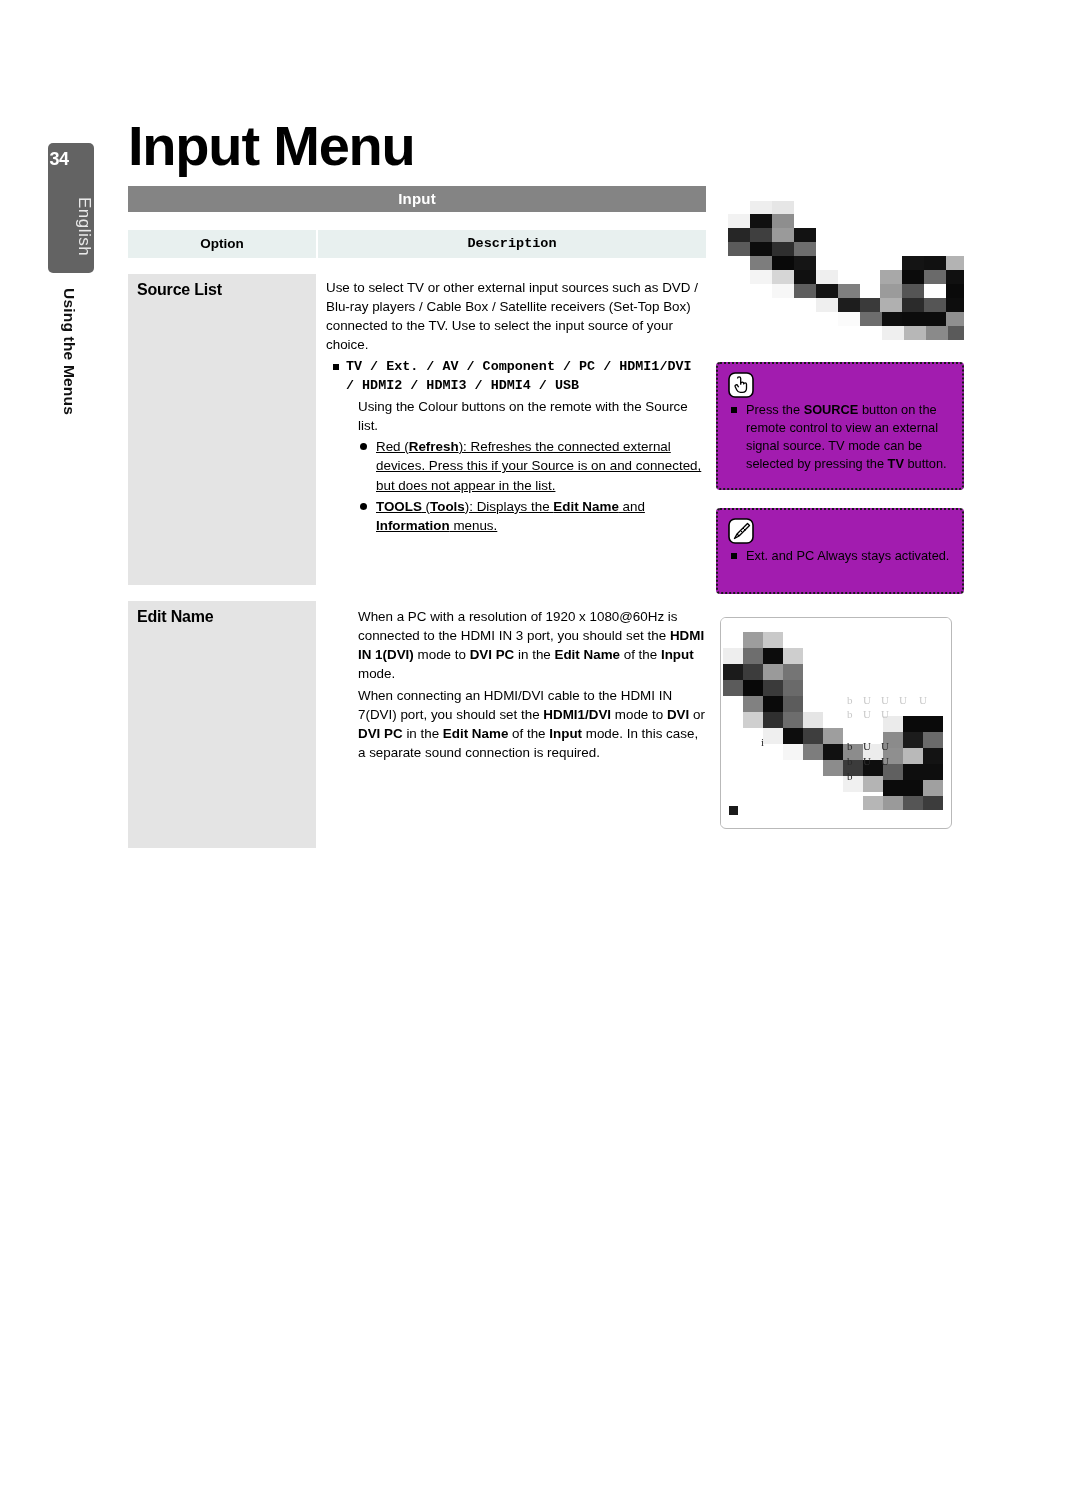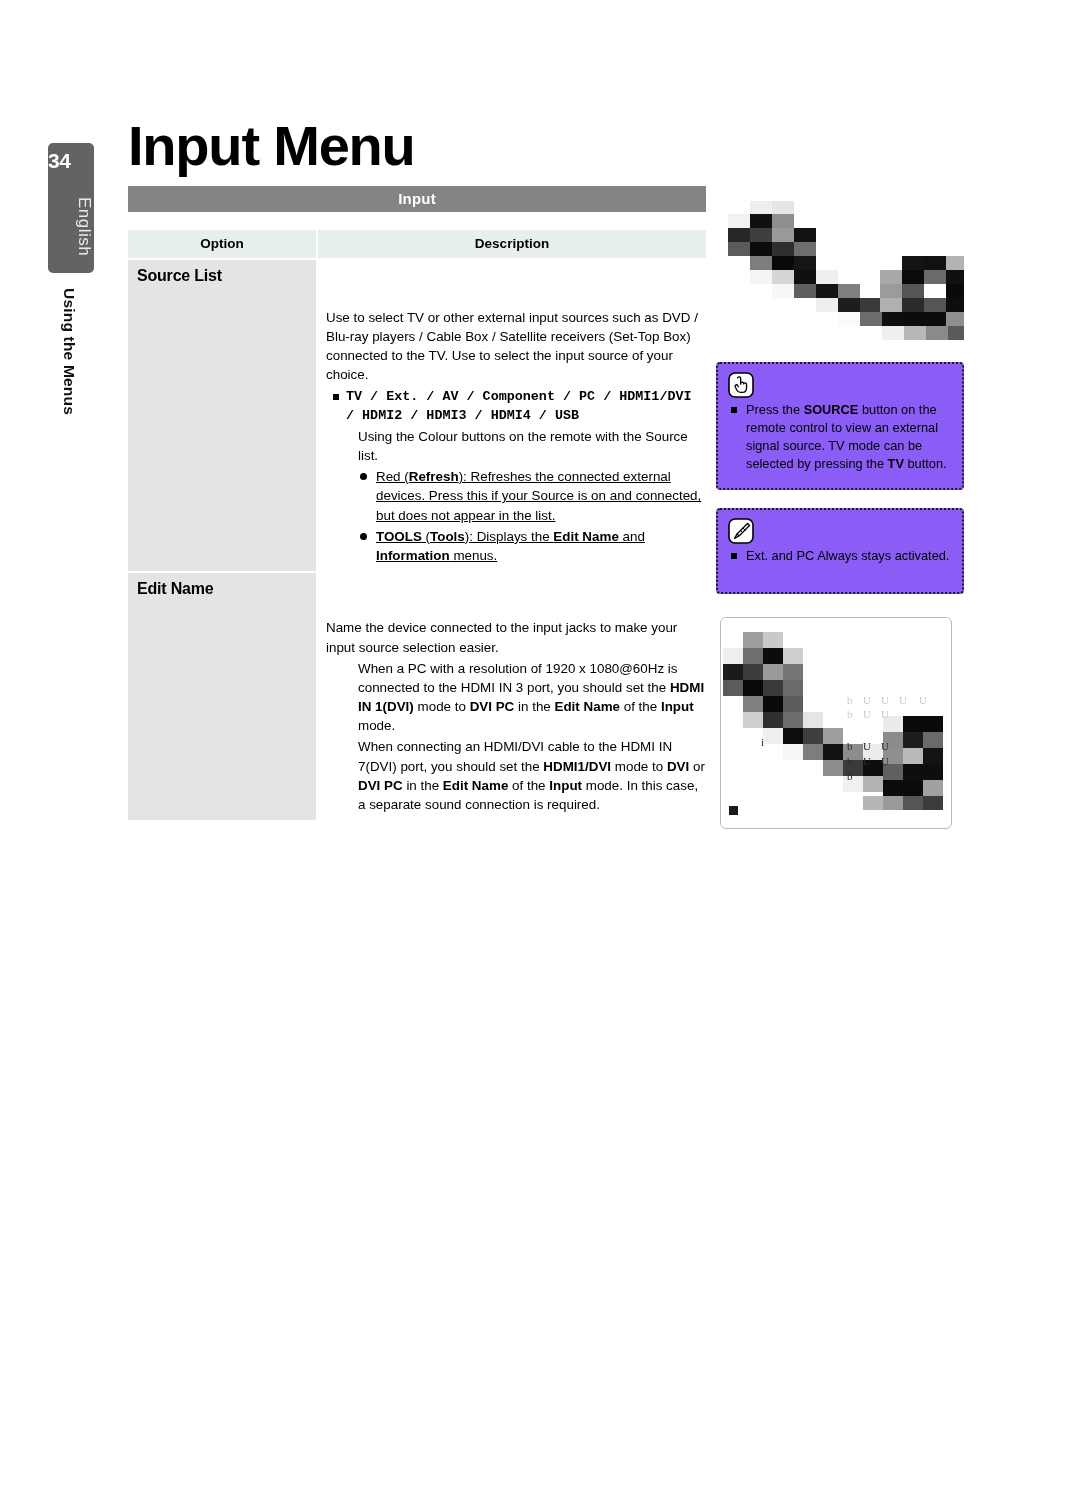--- a/index.html
+++ b/index.html
@@ -26,21 +26,21 @@
     background: #636363;
     border-radius: 5px 5px 5px 5px;
     color: #ffffff;
   }
   #page-tab .pg-num {
     position: absolute;
     top: 6px;
     left: 0;
     width: 22px;
     text-align: center;
-    font-size: 21px;
+    font-size: 18px;
     font-weight: bold;
     letter-spacing: -0.5px;
   }
   #page-tab .pg-lang {
     position: absolute;
     top: 40px;
     left: 0;
     width: 46px;
     height: 88px;
     font-size: 17px;
@@ -93,28 +93,28 @@
     gap: 2px;
   }
   .th {
     background: #e8f0ef;
     font-size: 13.5px;
     font-weight: bold;
     text-align: center;
     padding: 6px 0 7px 0;
   }
   .th.opt { width: 188px; }
-  .th.desc { width: 388px; }
+  .th.desc { width: 388px; font-family: Liberation Mono, monospace; }
 
   .tbl-body { position: relative; }
   .trow {
     display: flex;
     gap: 2px;
-    margin-top: 2px;
-    align-items: flex-end;
+    margin-top: 16px;
+    align-items: flex-start;
   }
   .cell-opt {
     width: 188px;
     background: #e4e4e4;
     font-size: 16px;
     font-weight: bold;
     padding: 7px 0 0 9px;
     box-sizing: border-box;
     letter-spacing: -0.2px;
   }
@@ -178,21 +178,21 @@
     border: 1px solid #b9b9b9;
     border-radius: 6px;
     background: #ffffff;
     overflow: hidden;
   }
   .pixelart { display: block; }
 
   .note-box {
     border: 2px dotted #1a1a1a;
     border-radius: 4px;
-    background: #8b5cf6;
+    background: #a21caf;
     box-sizing: border-box;
     padding: 8px 10px 10px 10px;
   }
   #note-1 { left: 716px; top: 362px; width: 248px; height: 128px; }
   #note-2 { left: 716px; top: 508px; width: 248px; height: 86px; }
 
   .note-icon { width: 26px; height: 26px; display: block; margin-bottom: 3px; }
   .note-text {
     position: relative;
     padding-left: 18px;
@@ -238,21 +238,20 @@
         <div class="sq-item">TV / Ext. / AV / Component / PC / HDMI1/DVI / HDMI2 / HDMI3 / HDMI4 / USB</div>
         <div class="indent">Using the Colour buttons on the remote with the Source list.</div>
         <div class="dot-item"><span>Red (</span><b>Refresh</b><span>): Refreshes the connected external devices. Press this if your Source is on and connected, but does not appear in the list.</span></div>
         <div class="dot-item"><b>TOOLS</b><span> (</span><b>Tools</b><span>): Displays the </span><b>Edit Name</b><span> and </span><b>Information</b><span> menus.</span></div>
       </div>
     </div>
 
     <div class="trow" id="row-edit">
       <div class="cell-opt">Edit Name</div>
       <div class="cell-desc">
-        <div class="p">Name the device connected to the input jacks to make your input source selection easier.</div>
         <div class="indent"><span>When a PC with a resolution of 1920 x 1080@60Hz is connected to the HDMI IN 3 port, you should set the </span><b>HDMI IN 1(DVI)</b><span> mode to </span><b>DVI PC</b><span> in the </span><b>Edit Name</b><span> of the </span><b>Input</b><span> mode.</span></div>
         <div class="indent"><span>When connecting an HDMI/DVI cable to the HDMI IN 7(DVI) port, you should set the </span><b>HDMI1/DVI</b><span> mode to </span><b>DVI</b><span> or </span><b>DVI PC</b><span> in the </span><b>Edit Name</b><span> of the </span><b>Input</b><span> mode. In this case, a separate sound connection is required.</span></div>
       </div>
     </div>
 
   </div>
 </div>
 
 <div class="rc" id="img-top">
   <svg class="pixelart" width="248" height="145" viewBox="0 0 248 145" shape-rendering="crispEdges">

